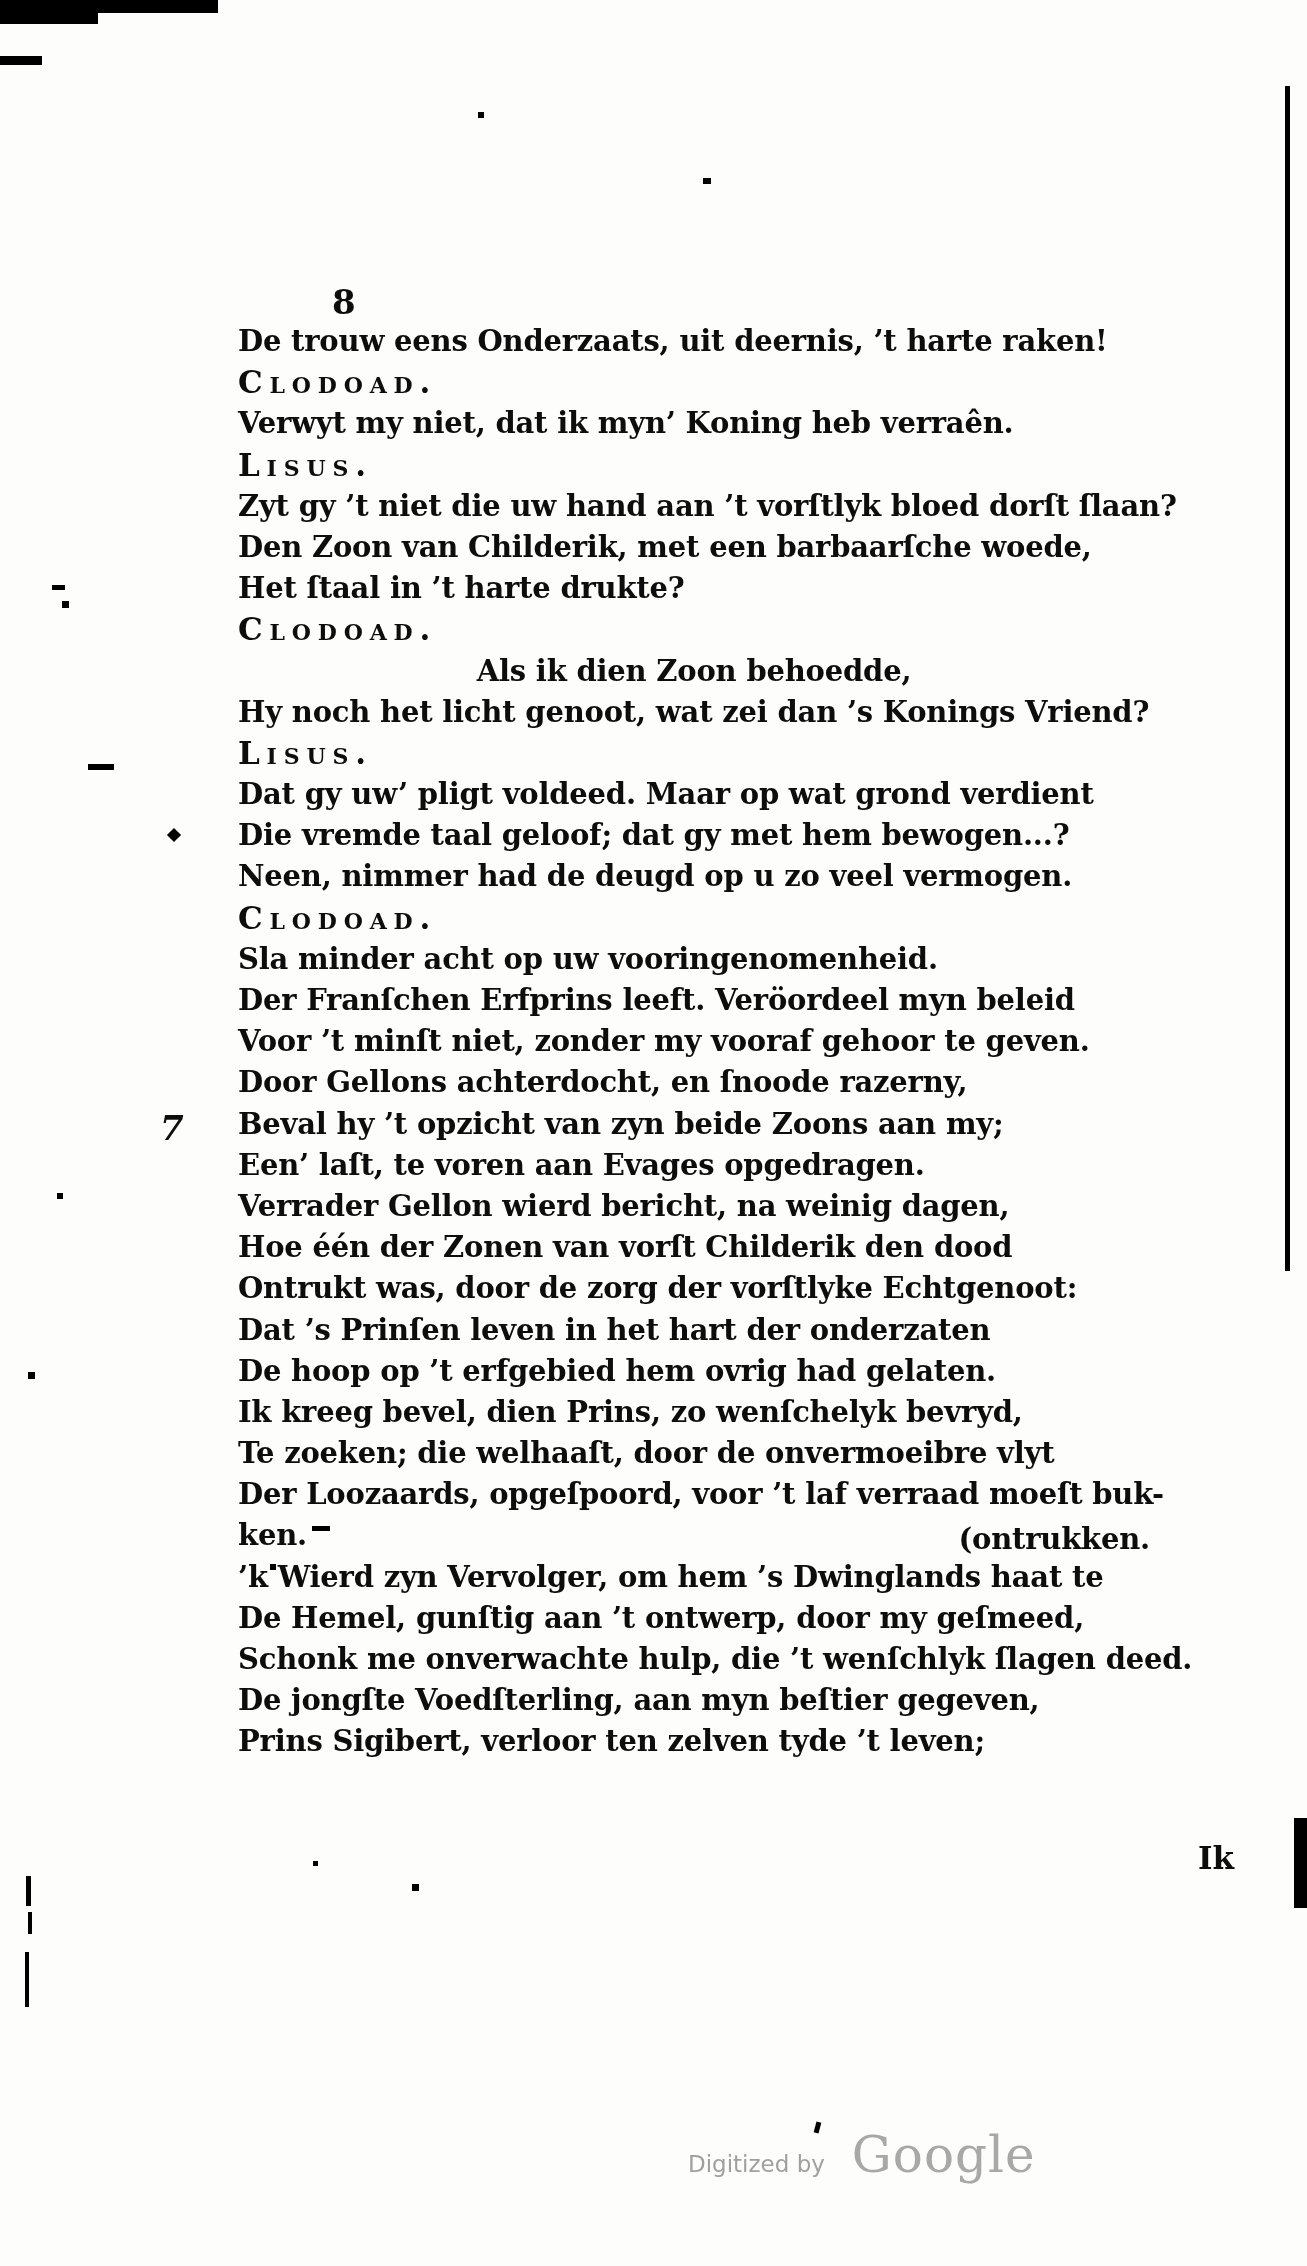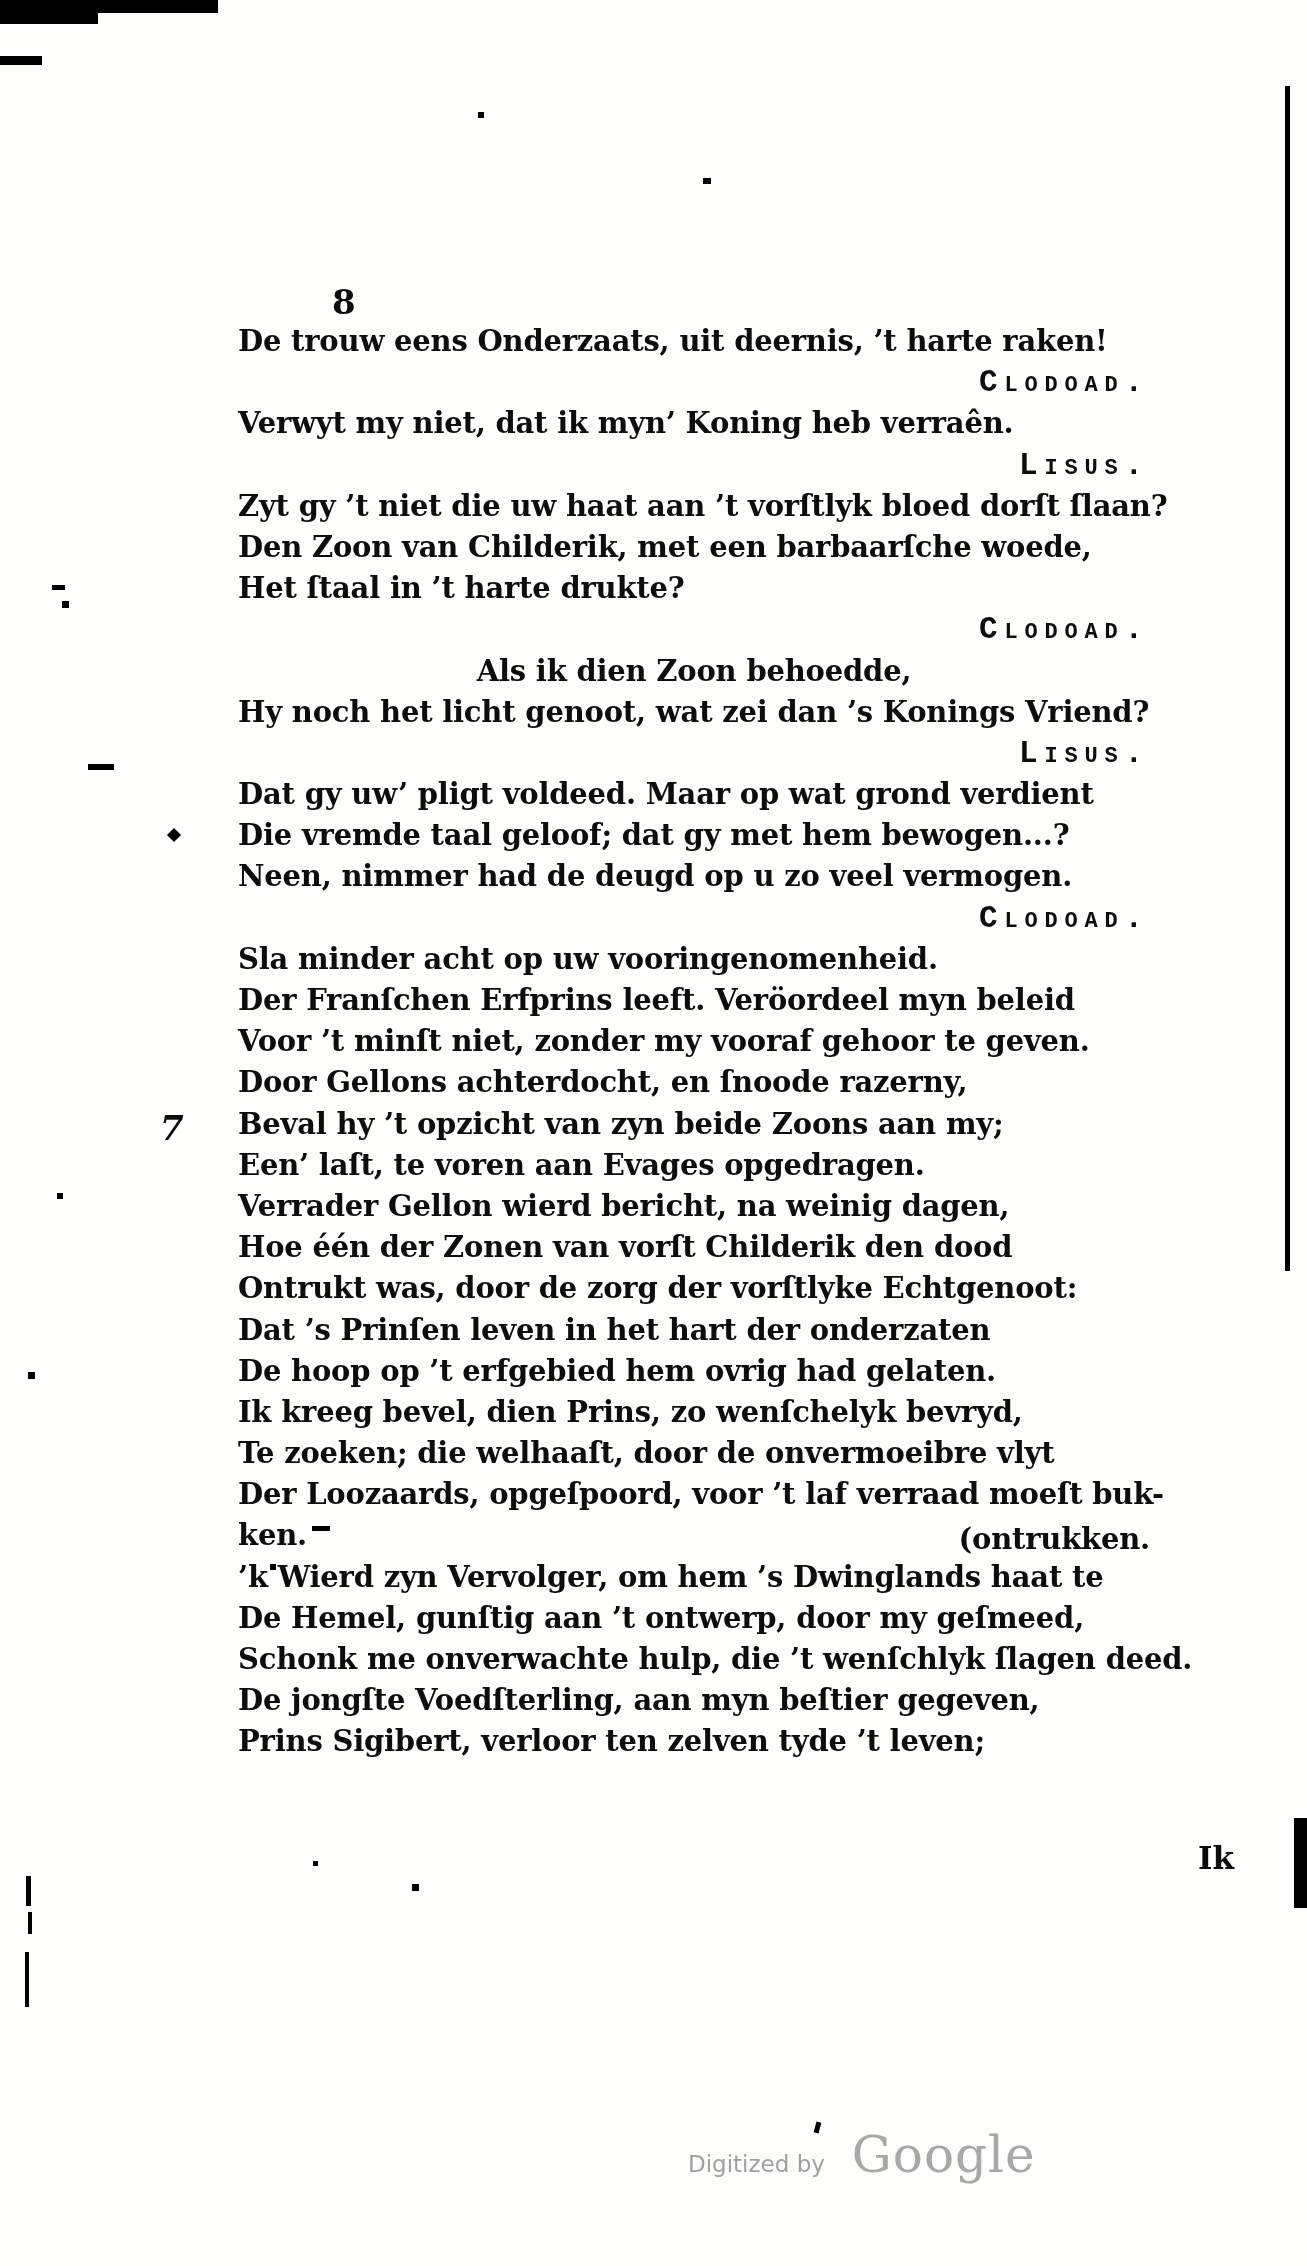--- a/index.html
+++ b/index.html
@@ -27,26 +27,25 @@
   #text-column { position:absolute; top:321px; left:238px; width:912px; }
   .line {
     height:41.2px; line-height:41.2px;
     font-size:29px; font-weight:bold;
     letter-spacing:-0.2px;
     white-space:nowrap;
   }
   .line.indent { text-indent:55px; }
   .line.right  { text-align:center; }
   .line.speaker {
-    text-align:right;
+    text-align:left;
     font-variant:small-caps;
     font-variant-caps:small-caps;
     letter-spacing:0.22em;
     font-size:31px;
-    font-family:Liberation Mono, monospace;
   }
   .line.split { position:relative; }
   .split-left { }
   .split-right { position:absolute; right:0; top:4px; }
 
   .catchword { position:absolute; left:1198px; top:1840px; font-size:31px; font-weight:bold; }
   .margin-mark { position:absolute; left:160px; top:1108px; font-size:34px; font-weight:bold; font-style:italic; }
 
   
   .watermark { position:absolute; left:688px; top:2126px; display:flex; align-items:baseline; gap:27px; }
@@ -108,21 +107,21 @@
 
   <div class="header">
     <span class="pagenum">8</span>
   </div>
 
   <div id="text-column">
       <div class="line verse">De trouw eens Onderzaats, uit deernis, ’t harte raken!</div>
       <div class="line speaker">Clodoad.</div>
       <div class="line verse">Verwyt my niet, dat ik myn’ Koning heb verraên.</div>
       <div class="line speaker">Lisus.</div>
-      <div class="line verse">Zyt gy ’t niet die uw haat aan ’t vorſtlyk bloed dorſt ſlaan?</div>
+      <div class="line verse">Zyt gy ’t niet die uw hand aan ’t vorſtlyk bloed dorſt ſlaan?</div>
       <div class="line verse">Den Zoon van Childerik, met een barbaarſche woede,</div>
       <div class="line verse">Het ſtaal in ’t harte drukte?</div>
       <div class="line speaker">Clodoad.</div>
       <div class="line right">Als ik dien Zoon behoedde,</div>
       <div class="line verse">Hy noch het licht genoot, wat zei dan ’s Konings Vriend?</div>
       <div class="line speaker">Lisus.</div>
       <div class="line verse">Dat gy uw’ pligt voldeed. Maar op wat grond verdient</div>
       <div class="line verse">Die vremde taal geloof; dat gy met hem bewogen...?</div>
       <div class="line verse">Neen, nimmer had de deugd op u zo veel vermogen.</div>
       <div class="line speaker">Clodoad.</div>

